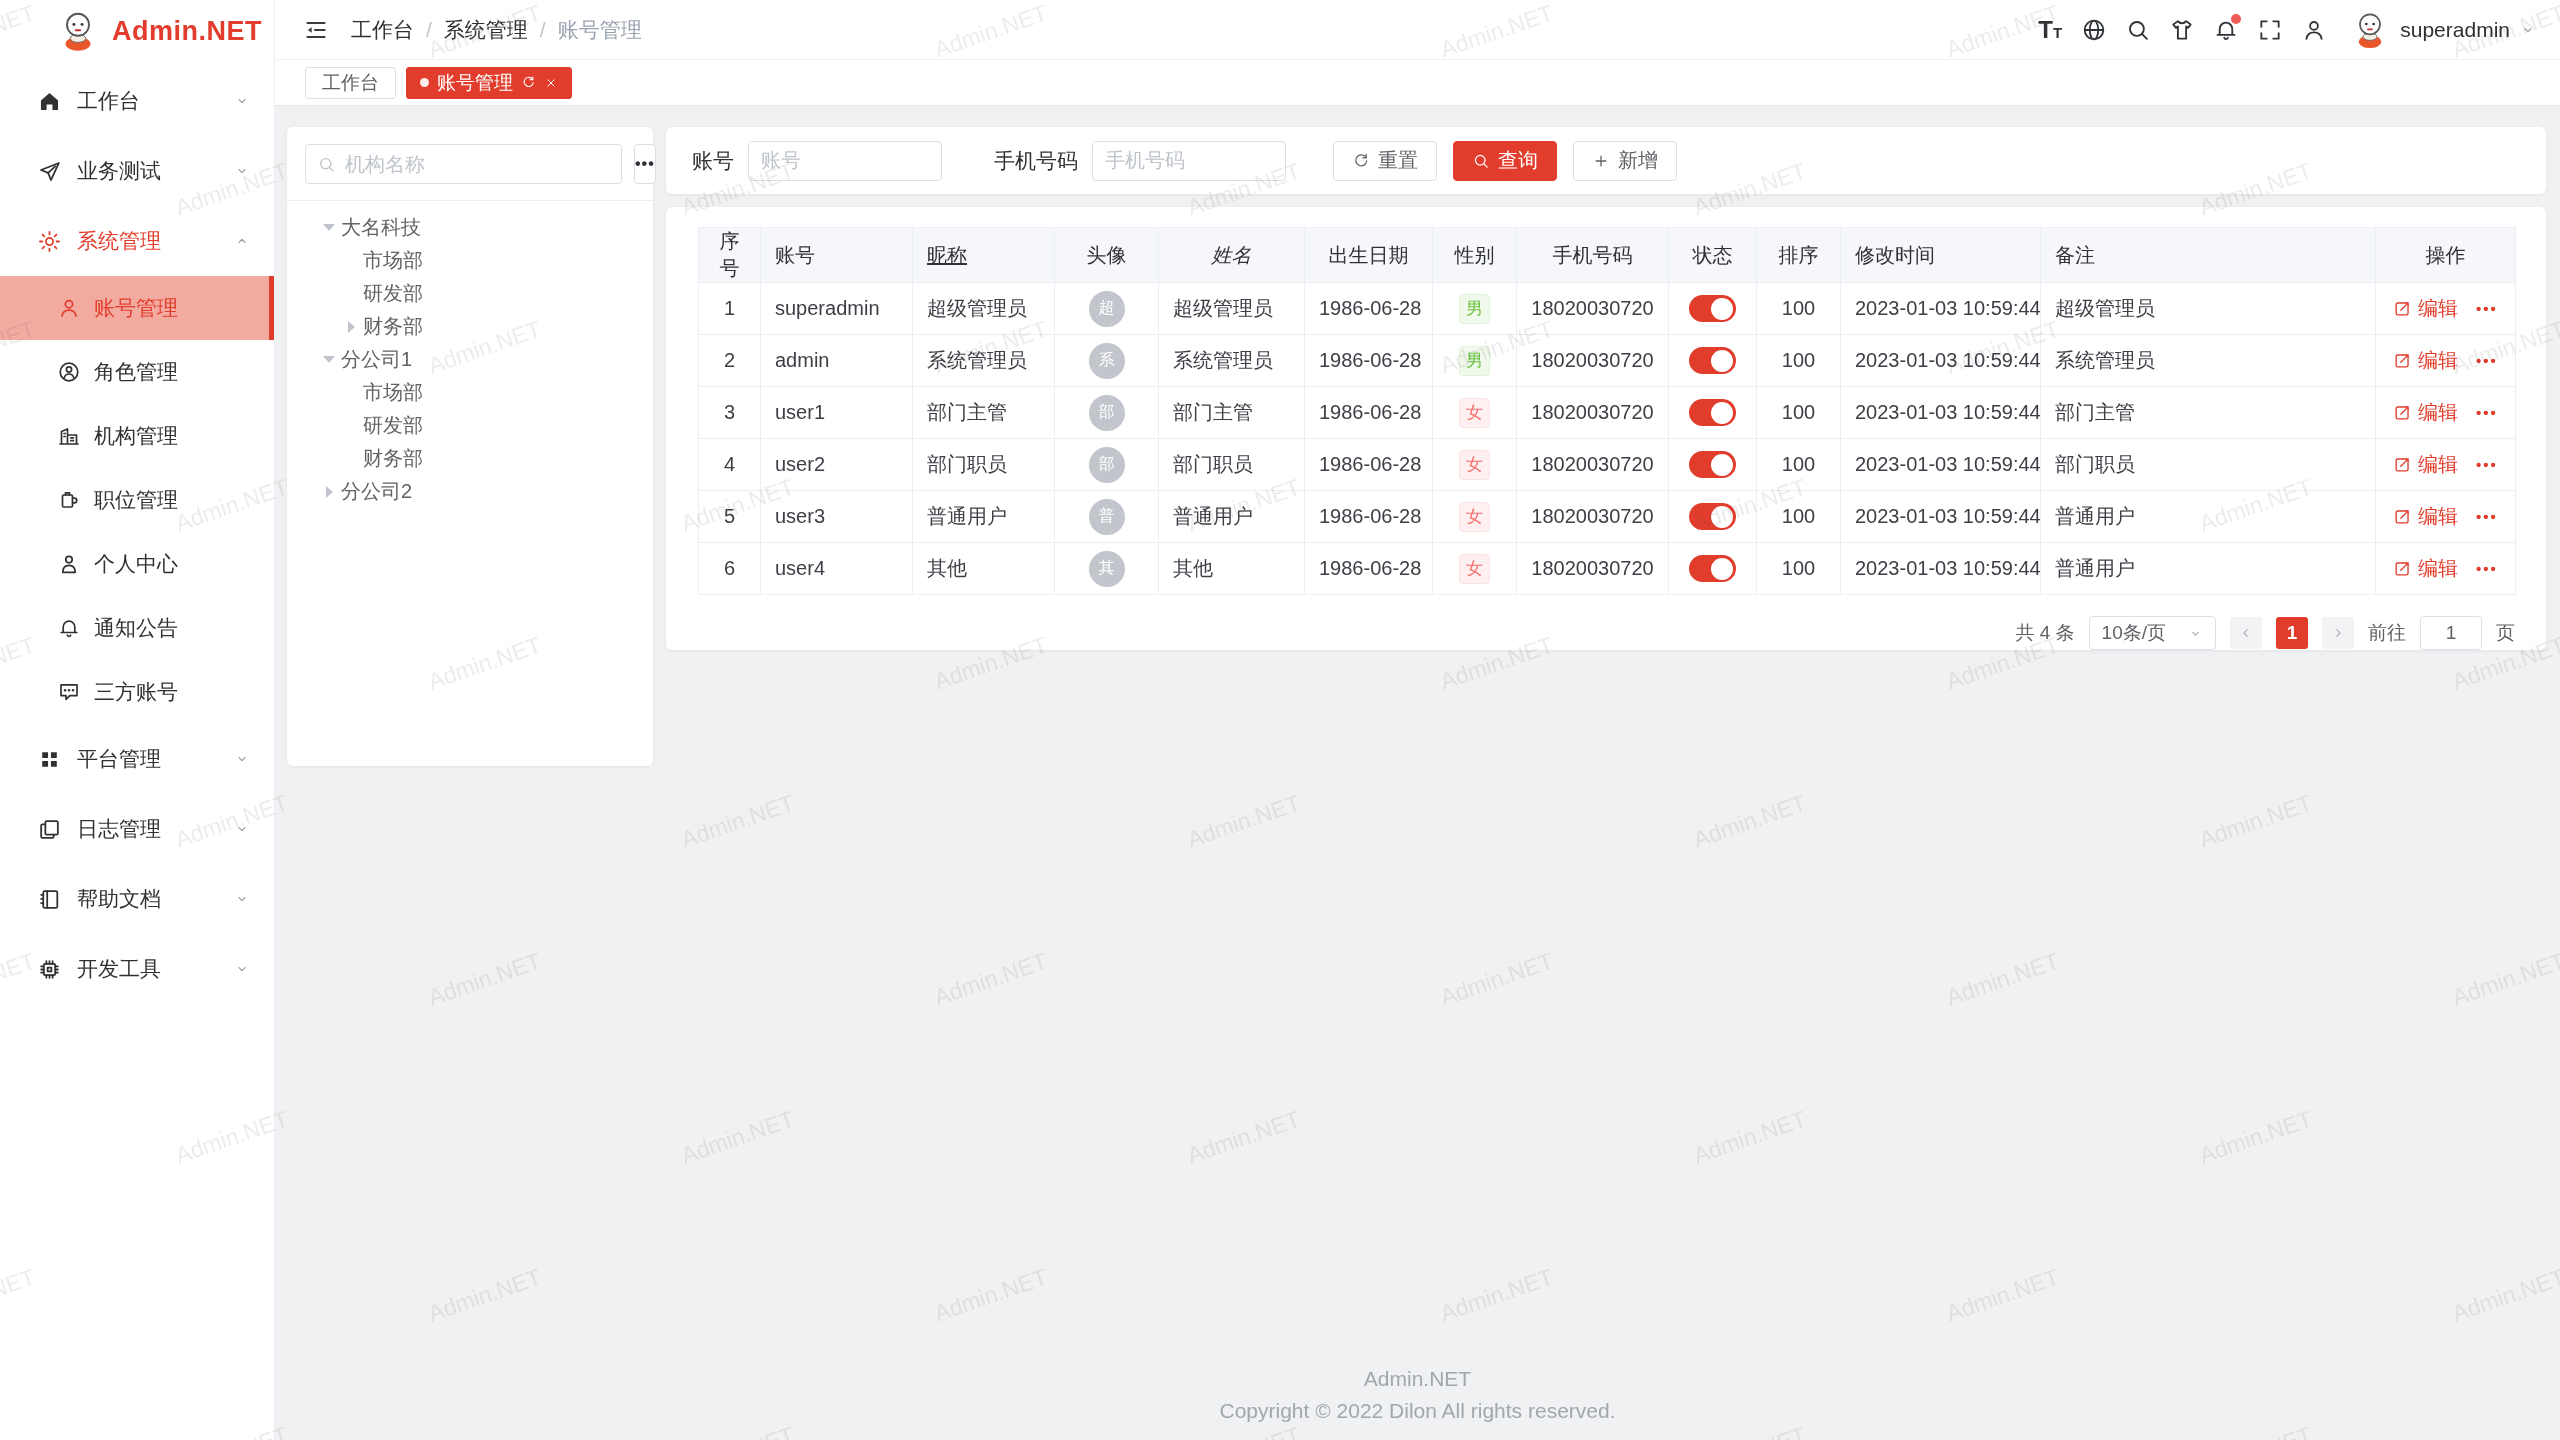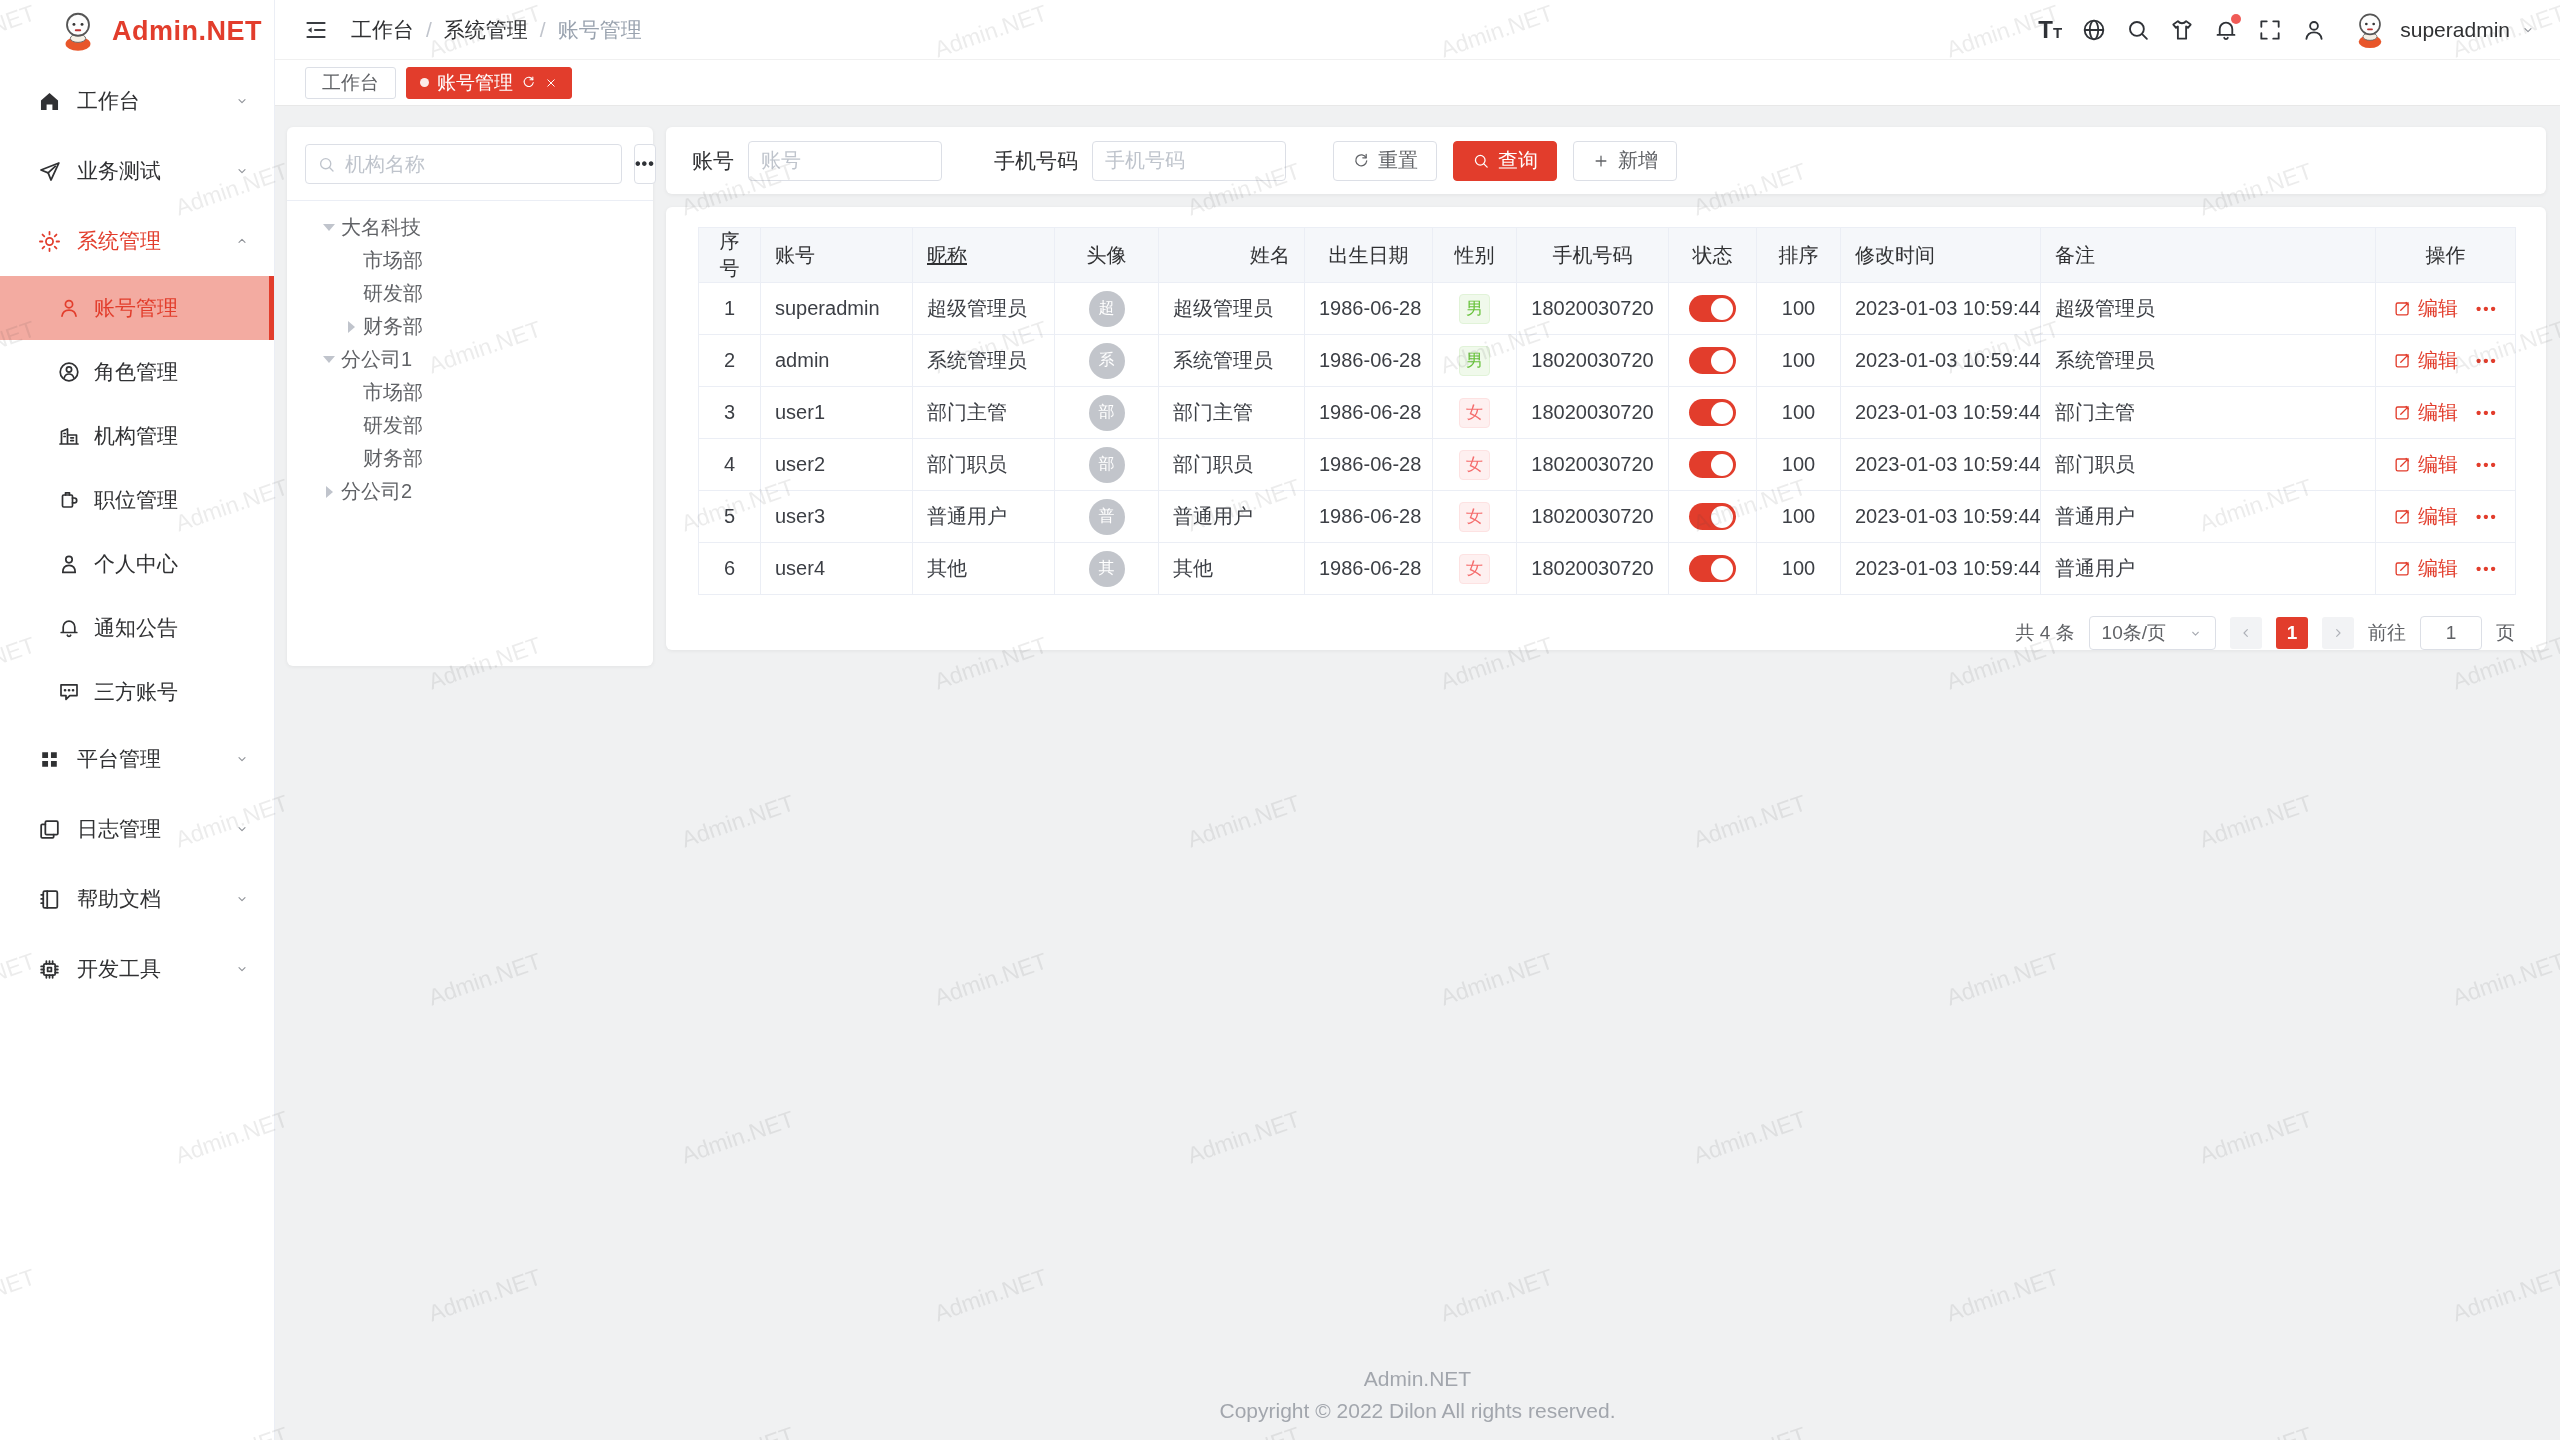--- a/index.html
+++ b/index.html
@@ -56,21 +56,21 @@
   .tag.active{ background:var(--primary); border-color:var(--primary); color:#fff; padding:0 13px;}
   .tag .tdot{ width:9px; height:9px; border-radius:50%; background:#fff; opacity:.9;}
   .tag .ticon{ display:flex; cursor:pointer;}
 
   .content{ flex:1; background:var(--pagebg); position:relative;
     padding:21px 14px 0 12px; display:flex; gap:13px; align-items:flex-start;}
 
   .card{ background:#fff; border-radius:6px; box-shadow:0 1px 4px rgba(0,0,0,.06);}
 
   
-  .tree-card{ width:366px; flex:0 0 366px; height:539px; padding:17px 18px 0 18px;}
+  .tree-card{ width:366px; flex:0 0 366px; height:639px; padding:17px 18px 0 18px;}
   .tree-search{ display:flex; gap:12px; }
   .s-input{ flex:1; height:40px; border:1px solid var(--border3); border-radius:4px;
     display:flex; align-items:center; padding:0 11px; gap:9px; color:var(--ph); background:#fff;}
   .s-input input{ border:none; outline:none; flex:1; font-size:20px; min-width:0;
     font-family:inherit; color:var(--text);}
   .s-input input::placeholder{ color:var(--ph); }
   .more-btn{ width:46px; height:40px; border:1px solid var(--border3); border-radius:4px;
     background:#fff; cursor:pointer; font-size:16px; color:#2f3237; letter-spacing:1px;
     font-weight:bold; line-height:1;}
   .tree-sep{ border-top:1px solid var(--border2); margin:16px -18px 10px -18px;}
@@ -550,21 +550,21 @@
                 <col style="width: 200px;">
                 <col style="width: 335px;">
                 <col style="width: 140px;">
               </colgroup>
             <thead>
                 <tr id="thead-row">
                   <th style="text-align: center;">序号</th>
                   <th style="text-align: left;">账号</th>
                   <th style="text-align: left; text-decoration: underline;">昵称</th>
                   <th style="text-align: center;">头像</th>
-                  <th style="text-align: right;">姓名</th>
+                  <th style="text-align: center; font-style: italic;">姓名</th>
                   <th style="text-align: center;">出生日期</th>
                   <th style="text-align: center;">性别</th>
                   <th style="text-align: center;">手机号码</th>
                   <th style="text-align: center;">状态</th>
                   <th style="text-align: center;">排序</th>
                   <th style="text-align: left;">修改时间</th>
                   <th style="text-align: left;">备注</th>
                   <th style="text-align: center;">操作</th>
                 </tr>
               </thead>

